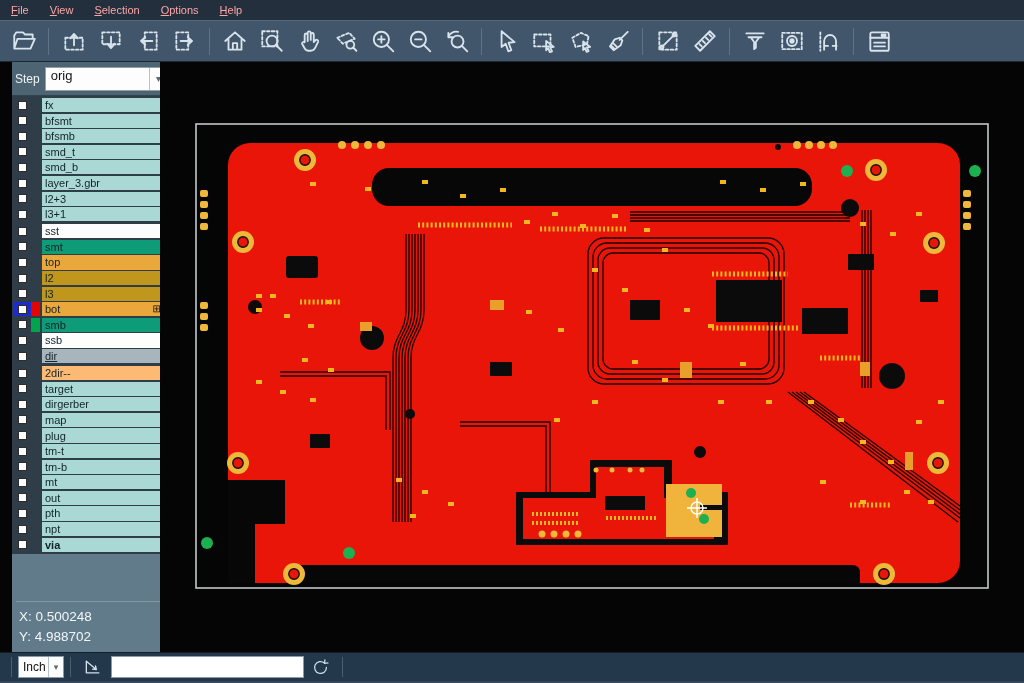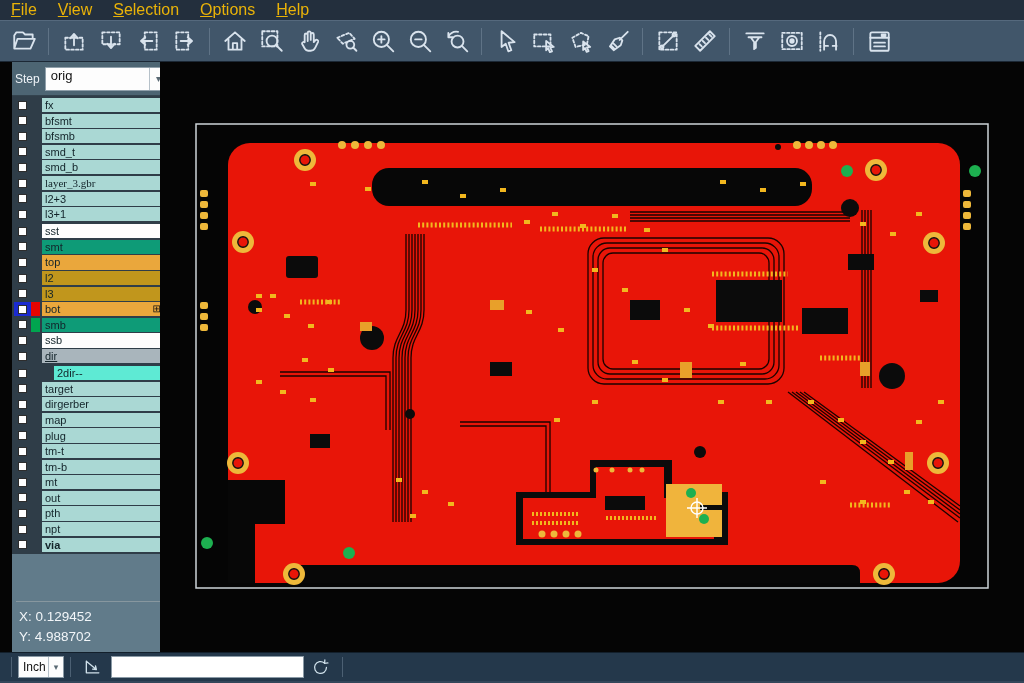--- a/index.html
+++ b/index.html
@@ -3,21 +3,21 @@
 <meta charset="utf-8">
 <style>
   * { margin:0; padding:0; box-sizing:border-box; }
   html,body { width:1024px; height:683px; overflow:hidden; background:#000;
     font-family:"Liberation Sans", sans-serif; }
   #app { position:relative; width:1024px; height:683px; background:#050505; }
 
   
   .menubar { position:absolute; top:0; left:0; width:1024px; height:20px;
     background:#232f3d; display:flex; align-items:center; padding-left:8px; gap:15px; }
-  .menu-item { color:#eab308; font-size:16px; padding:2px 3px; cursor:default; }
+  .menu-item { color:#fca5a5; font-size:11px; padding:2px 3px; cursor:default; }
   .menu-item u { text-decoration:underline; }
 
   
   .toolbar { position:absolute; top:20px; left:0; width:1024px; height:42px;
     background:#41566a; border-top:1px solid #55697d; border-bottom:1px solid #1c2835;
     display:flex; align-items:center; padding-left:5px; }
   .tool-btn { width:37px; height:36px; display:flex; align-items:center; justify-content:center; }
   .tool-btn svg { stroke:#d9e3ed; fill:none; stroke-width:1.7; stroke-linecap:round; stroke-linejoin:round; }
   .tool-sep { width:1px; height:27px; background:#5f7386; margin:0 6px; }
 
@@ -280,21 +280,21 @@
             <div class="labcell" style="background: rgb(170, 216, 212);">
               <span>smd_b</span>
             </div>
             <div class="rstrip"></div>
           </div>
           <div class="lrow">
             <div class="cbcell">
               <div class="cbox"></div>
             </div>
             <div class="swcell"></div>
-            <div class="labcell" style="background: rgb(170, 216, 212); font-family: Liberation Serif, serif;">
+            <div class="labcell" style="background: rgb(170, 216, 212);">
               <span>layer_3.gbr</span>
             </div>
             <div class="rstrip"></div>
           </div>
           <div class="lrow">
             <div class="cbcell">
               <div class="cbox"></div>
             </div>
             <div class="swcell"></div>
             <div class="labcell" style="background: rgb(170, 216, 212);">
@@ -405,21 +405,21 @@
             </div>
             <div class="rstrip"></div>
           </div>
         </div>
         <div class="layer-group">
           <div class="lrow">
             <div class="cbcell">
               <div class="cbox"></div>
             </div>
             <div class="swcell"></div>
-            <div class="labcell" style="background: #5eead4; margin-left: 12px;">
+            <div class="labcell" style="background: #fdba74;">
               <span>2dir--</span>
             </div>
             <div class="rstrip"></div>
           </div>
           <div class="lrow">
             <div class="cbcell">
               <div class="cbox"></div>
             </div>
             <div class="swcell"></div>
             <div class="labcell" style="background: rgb(170, 216, 212);">
@@ -523,21 +523,21 @@
             </div>
             <div class="swcell"></div>
             <div class="labcell" style="background: rgb(170, 216, 212); font-weight: bold;">
               <span>via</span>
             </div>
             <div class="rstrip"></div>
           </div>
         </div>
       </div>
     <div class="sb-sep"></div>
-    <div class="coord x">X: 0.129452</div>
+    <div class="coord x">X: 0.500248</div>
     <div class="coord y">Y: 4.988702</div>
   </div>
 
   <div class="canvas">
     <svg width="864" height="590" viewBox="0 0 864 590">
       <rect x="36" y="62" width="792" height="464" fill="none" stroke="#cdd4d8" stroke-width="1.5"></rect>
       <g>
         <rect x="68" y="81" width="732" height="440" rx="22" fill="#e81508"></rect>
         <rect x="212" y="106" width="440" height="38" rx="17" fill="#070707"></rect>
         <path d="M140,503 h552 q8,0 8,8 v10 h-568 v-10 q0,-8 8,-8 z" fill="#070707"></path>

